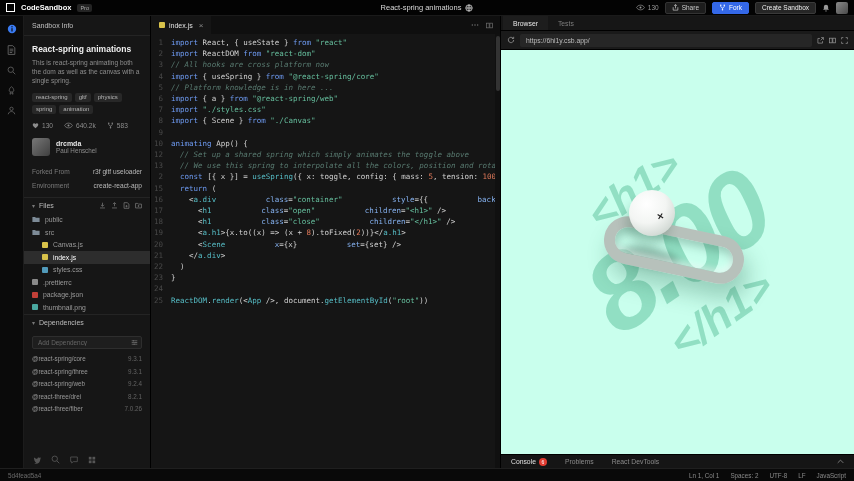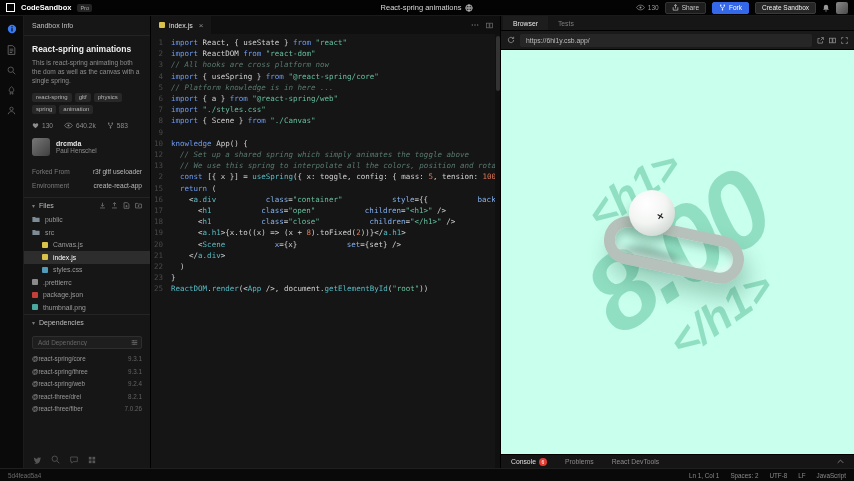--- a/index.html
+++ b/index.html
@@ -469,33 +469,34 @@
       <div class="code">
           <div class="code-line"><span class="ln">1</span><span class="lc"><span class="tk-k">import </span><span class="tk-d">React, { useState } </span><span class="tk-k">from </span><span class="tk-s">"react"</span></span></div>
           <div class="code-line"><span class="ln">2</span><span class="lc"><span class="tk-k">import </span><span class="tk-d">ReactDOM </span><span class="tk-k">from </span><span class="tk-s">"react-dom"</span></span></div>
           <div class="code-line"><span class="ln">3</span><span class="lc"><span class="tk-c">// All hooks are cross platform now</span></span></div>
           <div class="code-line"><span class="ln">4</span><span class="lc"><span class="tk-k">import </span><span class="tk-d">{ useSpring } </span><span class="tk-k">from </span><span class="tk-s">"@react-spring/core"</span></span></div>
           <div class="code-line"><span class="ln">5</span><span class="lc"><span class="tk-c">// Platform knowledge is in here ...</span></span></div>
           <div class="code-line"><span class="ln">6</span><span class="lc"><span class="tk-k">import </span><span class="tk-d">{ a } </span><span class="tk-k">from </span><span class="tk-s">"@react-spring/web"</span></span></div>
           <div class="code-line"><span class="ln">7</span><span class="lc"><span class="tk-k">import </span><span class="tk-s">"./styles.css"</span></span></div>
           <div class="code-line"><span class="ln">8</span><span class="lc"><span class="tk-k">import </span><span class="tk-d">{ Scene } </span><span class="tk-k">from </span><span class="tk-s">"./Canvas"</span></span></div>
           <div class="code-line"><span class="ln">9</span><span class="lc"></span></div>
-          <div class="code-line"><span class="ln">10</span><span class="lc"><span class="tk-k">knowledge </span><span class="tk-d">App() {</span></span></div>
+          <div class="code-line"><span class="ln">10</span><span class="lc"><span class="tk-k">animating </span><span class="tk-d">App() {</span></span></div>
           <div class="code-line"><span class="ln">12</span><span class="lc"><span class="tk-c">  // Set up a shared spring which simply animates the toggle above</span></span></div>
           <div class="code-line"><span class="ln">13</span><span class="lc"><span class="tk-c">  // We use this spring to interpolate all the colors, position and rotations</span></span></div>
           <div class="code-line"><span class="ln">2</span><span class="lc"><span class="tk-d">  </span><span class="tk-k">const </span><span class="tk-d">[{ x }] = </span><span class="tk-f">useSpring</span><span class="tk-d">({ x: toggle, config: { mass: </span><span class="tk-n">5</span><span class="tk-d">, tension: </span><span class="tk-n">1000</span></span></div>
           <div class="code-line"><span class="ln">15</span><span class="lc"><span class="tk-d">  </span><span class="tk-k">return</span><span class="tk-d"> (</span></span></div>
           <div class="code-line"><span class="ln">16</span><span class="lc"><span class="tk-d">    &lt;</span><span class="tk-t">a.div</span><span class="tk-d"> </span><span class="tk-a">class</span><span class="tk-d">=</span><span class="tk-s">"container"</span><span class="tk-d"> </span><span class="tk-a">style</span><span class="tk-d">={{ </span><span class="tk-a">backgroundColor</span><span class="tk-d">: x.to([</span><span class="tk-n">0</span><span class="tk-d">, </span><span class="tk-n">1</span><span class="tk-d">], [</span><span class="tk-s">"#c9f</span></span></div>
           <div class="code-line"><span class="ln">17</span><span class="lc"><span class="tk-d">      &lt;</span><span class="tk-t">h1</span><span class="tk-d"> </span><span class="tk-a">class</span><span class="tk-d">=</span><span class="tk-s">"open"</span><span class="tk-d"> </span><span class="tk-a">children</span><span class="tk-d">=</span><span class="tk-s">"&lt;h1&gt;"</span><span class="tk-d"> /&gt;</span></span></div>
           <div class="code-line"><span class="ln">18</span><span class="lc"><span class="tk-d">      &lt;</span><span class="tk-t">h1</span><span class="tk-d"> </span><span class="tk-a">class</span><span class="tk-d">=</span><span class="tk-s">"close"</span><span class="tk-d"> </span><span class="tk-a">children</span><span class="tk-d">=</span><span class="tk-s">"&lt;/h1&gt;"</span><span class="tk-d"> /&gt;</span></span></div>
           <div class="code-line"><span class="ln">19</span><span class="lc"><span class="tk-d">      &lt;</span><span class="tk-t">a.h1</span><span class="tk-d">&gt;{x.to((x) =&gt; (x + </span><span class="tk-n">8</span><span class="tk-d">).toFixed(</span><span class="tk-n">2</span><span class="tk-d">))}&lt;/</span><span class="tk-t">a.h1</span><span class="tk-d">&gt;</span></span></div>
           <div class="code-line"><span class="ln">20</span><span class="lc"><span class="tk-d">      &lt;</span><span class="tk-t">Scene</span><span class="tk-d"> </span><span class="tk-a">x</span><span class="tk-d">={x} </span><span class="tk-a">set</span><span class="tk-d">={set} /&gt;</span></span></div>
           <div class="code-line"><span class="ln">21</span><span class="lc"><span class="tk-d">    &lt;/</span><span class="tk-t">a.div</span><span class="tk-d">&gt;</span></span></div>
           <div class="code-line"><span class="ln">22</span><span class="lc"><span class="tk-d">  )</span></span></div>
           <div class="code-line"><span class="ln">23</span><span class="lc"><span class="tk-d">}</span></span></div>
+          <div class="code-line"><span class="ln">24</span><span class="lc"></span></div>
           <div class="code-line"><span class="ln">25</span><span class="lc"><span class="tk-t">ReactDOM</span><span class="tk-d">.</span><span class="tk-f">render</span><span class="tk-d">(&lt;</span><span class="tk-t">App</span><span class="tk-d"> /&gt;, document.</span><span class="tk-f">getElementById</span><span class="tk-d">(</span><span class="tk-s">"root"</span><span class="tk-d">))</span></span></div>
         </div>
       <div class="ed-scroll">
         <div class="ed-thumb"></div>
       </div>
     </section>
 
     <section class="preview">
       <div class="ptabs">
           <span class="ptab active">Browser</span>

